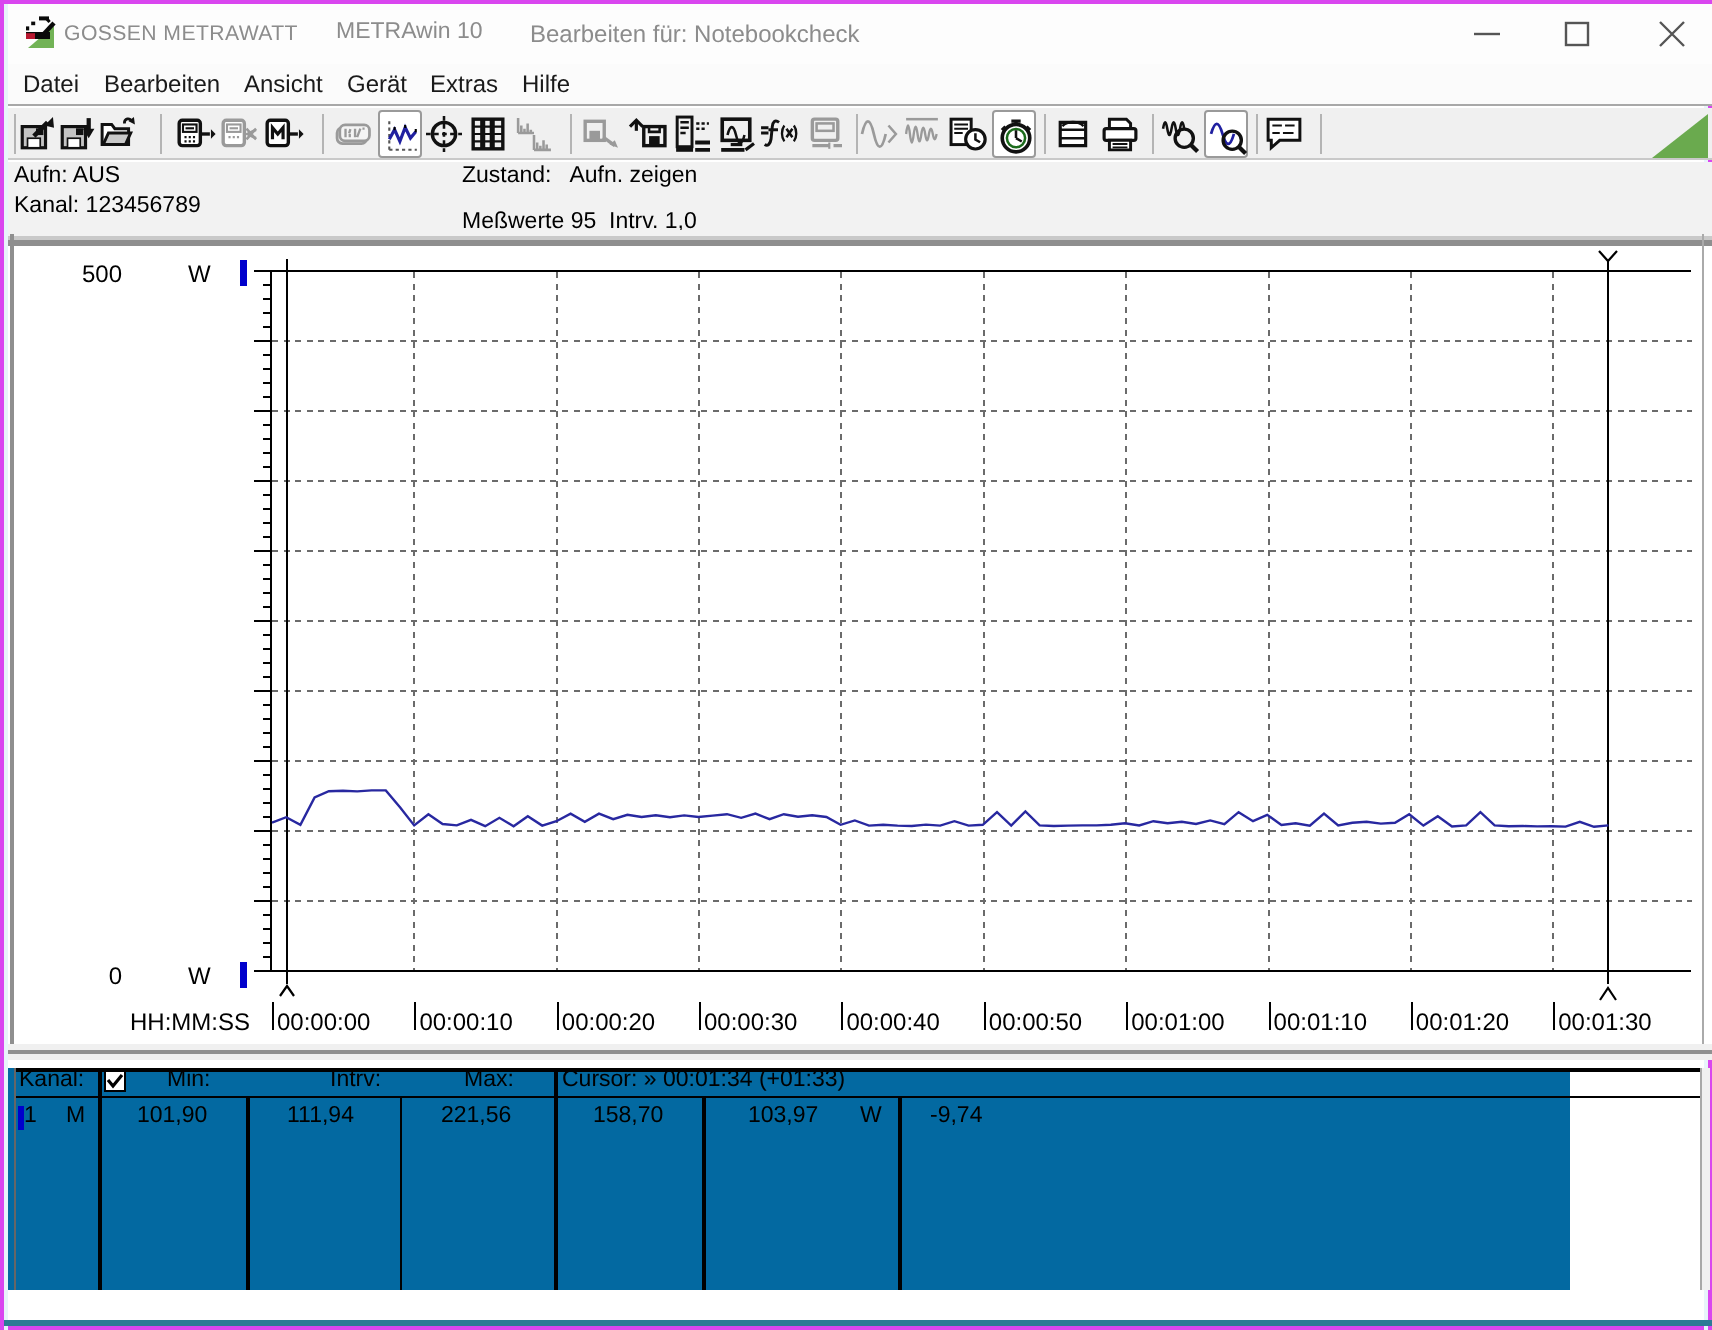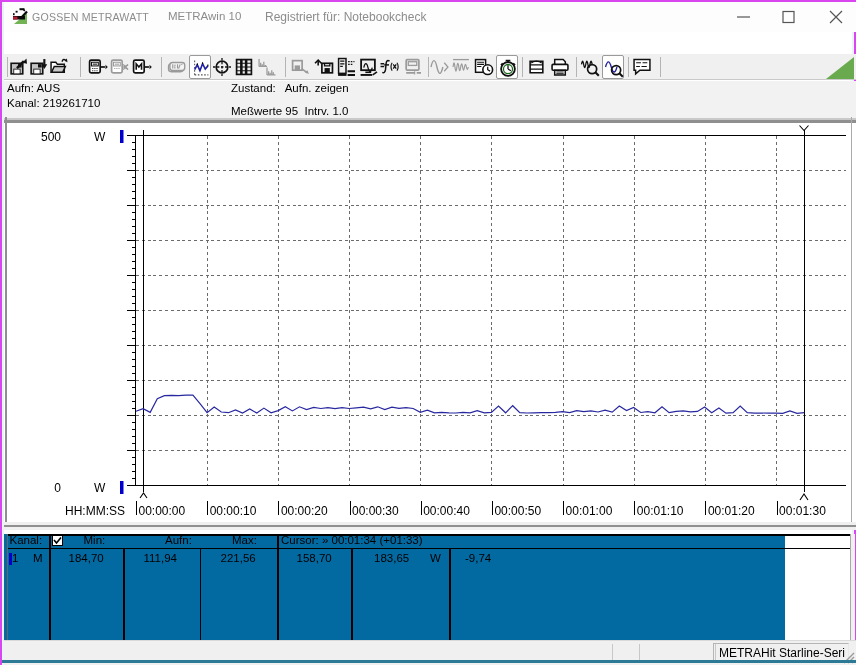--- a/index.html
+++ b/index.html
@@ -20,28 +20,36 @@
     <rect x="2" y="8" width="12" height="3.5" fill="#0a0a0a"></rect>
     <rect x="2" y="8.6" width="4.5" height="2.9" fill="#b81830"></rect>
     <path d="M9.5 10.5 L16 3.5" stroke="#0a0a0a" stroke-width="2.2"></path>
     <path d="M8.5 1.2h5" stroke="#0a0a0a" stroke-width="2"></path>
     <path d="M12.2 1.2l1.6 1.8" stroke="#0a0a0a" stroke-width="1.6"></path>
     <rect x="4.6" y="2.8" width="2" height="1.8" fill="#0a0a0a"></rect>
     <rect x="2" y="5.2" width="1.6" height="2" fill="#0a0a0a"></rect>
   </svg>
   <span class="abs" style="left:28px;top:8.5px;font-size:10.6px;color:#8c8c8c;letter-spacing:0.2px">GOSSEN METRAWATT</span>
   <span class="abs" style="left:164px;top:8px;font-size:11.5px;color:#8c8c8c">METRAwin 10</span>
-  <span class="abs" style="left:261px;top:8px;font-size:12px;color:#8c8c8c">Registriert für: Notebookcheck</span>
+  <span class="abs" style="left:261px;top:8px;font-size:12px;color:#8c8c8c">Bearbeiten für: Notebookcheck</span>
   <svg class="abs" style="left:729px;top:0" width="125" height="30" viewBox="0 0 125 30">
     <path d="M4 15h13" stroke="#555" stroke-width="1.2"></path>
     <rect x="50" y="9.5" width="11" height="11" fill="none" stroke="#555" stroke-width="1.2"></rect>
     <path d="M97 9l12 12M109 9L97 21" stroke="#555" stroke-width="1.2"></path>
   </svg>
 </div>
 
+<div class="abs" style="left:2px;top:30px;width:852px;height:21px;background:#fbfbfb;border-bottom:1px solid #a8a8a8;font-size:12px;color:#1a1a1a">
+  <span class="abs" style="left:7.5px;top:3px">Datei</span>
+  <span class="abs" style="left:48px;top:3px">Bearbeiten</span>
+  <span class="abs" style="left:118px;top:3px">Ansicht</span>
+  <span class="abs" style="left:169.5px;top:3px">Gerät</span>
+  <span class="abs" style="left:211px;top:3px">Extras</span>
+  <span class="abs" style="left:257px;top:3px">Hilfe</span>
+</div>
 
 <div class="abs" style="left:2px;top:52px;width:852px;height:26px;background:#f0f0f0;border-bottom:1px solid #c9c9c9">
   <div class="abs" style="left:3px;top:3px;width:1px;height:20px;background:#b4b4b4"></div>
   <div style="position:absolute;left:3px;top:1px;width:22px;height:24px;">
         <svg width="18" height="18" viewBox="0 0 17 17" style="position:absolute;left:2px;top:3px;overflow:visible">
           <rect x="2" y="5" width="11" height="10" fill="#c4c4c4" stroke="#111" stroke-width="1.5"></rect>
           <rect x="4.5" y="10.5" width="6" height="4.5" fill="#fff" stroke="#111" stroke-width="0.8"></rect>
           <rect x="8.5" y="5.8" width="3.5" height="3.2" fill="#111"></rect>
           <path d="M7.5 9.5L14 3" stroke="#111" stroke-width="2.2"></path>
           <path d="M16.5 0.5l0.5 5-4.5-1z" fill="#111"></path>
@@ -252,21 +260,21 @@
           <path d="M3 4.5h4.5M9 4.5h4.5M3 8h3.5M8 8h5" stroke="#111" stroke-width="1"></path>
         </svg>
       </div>
   <svg class="abs" style="right:2px;top:3px" width="28" height="22" viewBox="0 0 28 22">
         <path d="M0 22 L28 22 L28 0 Z" fill="#6aaa4e"></path>
       </svg>
 </div>
 
 <div class="abs" style="left:2px;top:79px;width:852px;height:34px;background:#f2f2f2;font-size:11.5px;color:#000">
   <span class="abs" style="left:3px;top:1px">Aufn: AUS</span>
-  <span class="abs" style="left:3px;top:16px">Kanal: 219261710</span>
+  <span class="abs" style="left:3px;top:16px">Kanal: 123456789</span>
   <span class="abs" style="left:227px;top:1px">Zustand:&nbsp;&nbsp; Aufn. zeigen</span>
   <span class="abs" style="left:227px;top:24px">Meßwerte 95&nbsp;&nbsp;Intrv. 1,0</span>
 </div>
 
 <div class="abs" style="left:2px;top:113px;width:852px;height:407px;background:#fff">
   <div class="abs" style="left:0;top:0;width:852px;height:3px;background:#f2f2f2"></div>
   <div class="abs" style="left:0;top:3px;width:852px;height:2.4px;background:#c9c9c9"></div>
   <div class="abs" style="left:0;top:5.4px;width:852px;height:2.2px;background:#8f8f8f"></div>
   <div class="abs" style="left:1px;top:2px;width:2px;height:405px;background:#8f8f8f"></div>
   <div class="abs" style="right:4px;top:2px;width:1px;height:405px;background:#aaa"></div>
@@ -396,39 +404,29 @@
   <div class="abs" style="left:272.5px;top:0;width:2px;height:111px;background:#000"></div>
   <div class="abs" style="left:347px;top:15px;width:1.5px;height:96px;background:#000"></div>
   <div class="abs" style="left:444.5px;top:15px;width:2px;height:96px;background:#000"></div>
 
   <span class="abs" style="left:5.5px;top:0px">Kanal:</span>
   <svg class="abs" style="left:47.5px;top:1px" width="11" height="11" viewBox="0 0 11 11">
         <rect x="0.5" y="0.5" width="10" height="10" fill="#fff" stroke="#000"></rect>
         <path d="M2 5l2.5 3L9 2.5" fill="none" stroke="#000" stroke-width="1.6"></path>
       </svg>
   <span class="abs" style="left:79.5px;top:0px">Min:</span>
-  <span class="abs" style="left:161px;top:0px">Aufn:</span>
+  <span class="abs" style="left:161px;top:0px">Intrv:</span>
   <span class="abs" style="left:228px;top:0px">Max:</span>
   <span class="abs" style="left:277px;top:0px">Cursor: » 00:01:34 (+01:33)</span>
 
   <div class="abs" style="left:5px;top:19px;width:3px;height:12px;background:#0000cc"></div>
   <span class="abs" style="left:8px;top:18px">1</span>
   <span class="abs" style="left:29px;top:18px">M</span>
-  <span class="abs" style="left:64.5px;top:18px">184,70</span>
+  <span class="abs" style="left:64.5px;top:18px">101,90</span>
   <span class="abs" style="left:139.5px;top:18px">111,94</span>
   <span class="abs" style="left:216.5px;top:18px">221,56</span>
   <span class="abs" style="left:292.5px;top:18px">158,70</span>
-  <span class="abs" style="left:370px;top:18px">183,65</span>
+  <span class="abs" style="left:370px;top:18px">103,97</span>
       <span class="abs" style="left:426px;top:18px">W</span>
   <span class="abs" style="left:461px;top:18px">-9,74</span>
 </div>
 
-<div class="abs" style="left:2px;top:638px;width:852px;height:25px;background:#f0f0f0;border-top:1px solid #d9d9d9;font-size:12px;color:#000">
-  <div class="abs" style="left:608px;top:3px;width:1px;height:18px;background:#c8c8c8"></div>
-  <div class="abs" style="left:635px;top:3px;width:1px;height:18px;background:#c8c8c8"></div>
-  <div class="abs" style="left:711px;top:3px;width:1px;height:18px;background:#c8c8c8"></div>
-  <div class="abs" style="left:709px;top:2px;width:136px;height:19px;border:1px solid #b5b5b5;border-right-color:#e8e8e8;border-bottom-color:#e8e8e8"></div>
-      <span class="abs" style="left:715px;top:5px">METRAHit Starline-Seri</span>
-  <svg class="abs" style="right:1px;bottom:1px" width="13" height="13" viewBox="0 0 13 13">
-        <path d="M12 2L2 12M12 6L6 12M12 10l-2 2" stroke="#9a9a9a" stroke-width="1.4"></path>
-      </svg>
-</div>
 <div class="abs" style="left:0;bottom:0;width:856px;height:3px;background:#2d7a96"></div>
 </div>
 </body></html>

